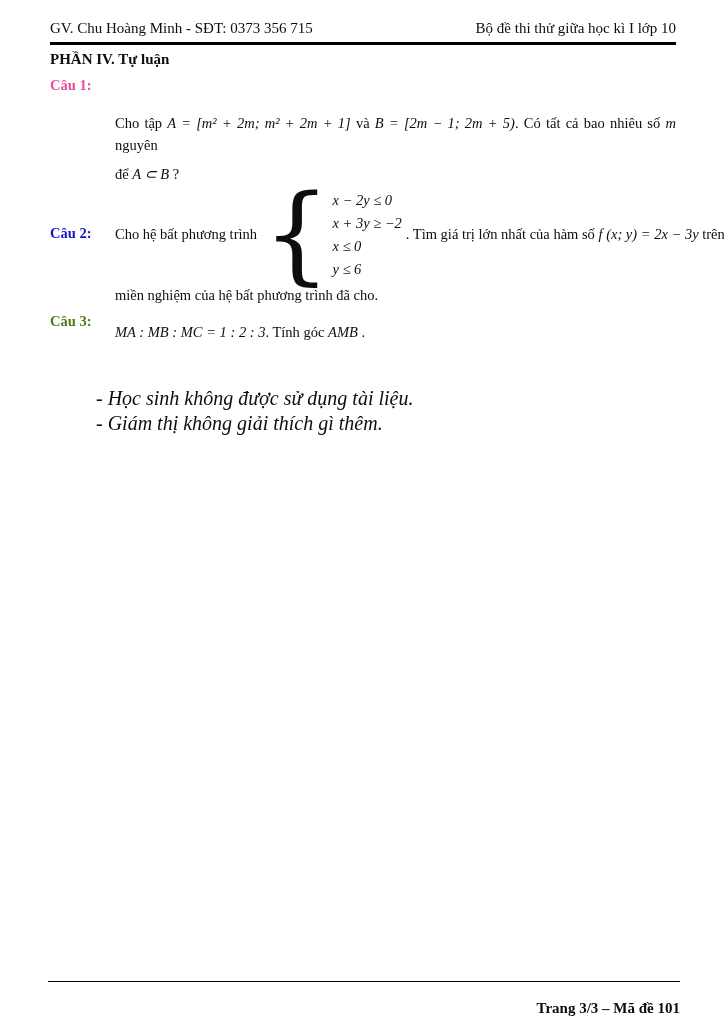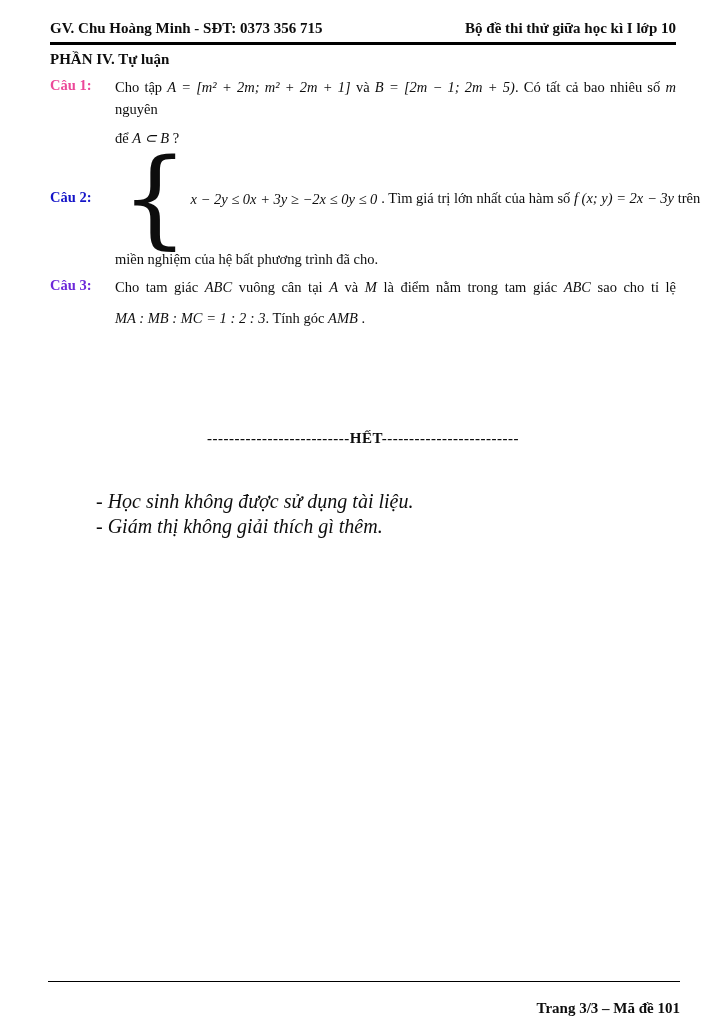--- a/index.html
+++ b/index.html
@@ -15,21 +15,21 @@
     font-size: 14.5px;
     overflow: hidden;
   }
   .content { padding: 20px 48px 0 50px; }
 
   
   .header {
     display: flex;
     justify-content: space-between;
     align-items: baseline;
-    font-weight: bold;
+    font-weight: normal;
     font-size: 15px;
   }
   .header-rule {
     margin-top: 5px;
     height: 3px;
     border-top: 2px solid #000;
     border-bottom: 1px solid #000;
   }
   .section-title {
     margin-top: 6px;
@@ -40,34 +40,34 @@
   
   .q-row { display: flex; margin-top: 9px; }
   .q-label {
     width: 65px;
     flex-shrink: 0;
     font-weight: bold;
     font-size: 14.5px;
   }
   .q-body { flex: 1; line-height: 1.5; }
   .math { font-style: italic; font-family: "Liberation Serif", serif; text-align: center; }
-  .justify-line { text-align: justify; text-align-last: justify; }
+  .justify-line { text-align: justify; text-align-last: justify; margin-top: 36px; }
   .q-sub { margin-top: 7px; }
 
   
   .q2-label { margin-top: 38px; }
   .q2-top { display: flex; align-items: center; }
   .system { display: flex; align-items: center; margin: 2px 4px 2px 6px; }
   .brace {
     font-family: "DejaVu Serif", serif;
     font-size: 106px;
     line-height: 92px;
     font-weight: 400;
   }
-  .sys-lines { display: flex; padding-left: 2px; }
+  .sys-lines { display: flex; flex-direction: column; padding-left: 2px; }
   .sys-line { line-height: 23px; font-style: italic; white-space: nowrap; }
   .q2-tail { white-space: nowrap; }
   .q2-bottom { margin-top: 2px; }
 
   
   .end-marker {
     margin-top: 100px;
     text-align: center;
     font-weight: bold;
     font-size: 15px;
@@ -114,44 +114,43 @@
       <div class="q-body">
         <div class="justify-line"><span>Cho tập </span><span class="math">A = [m² + 2m; m² + 2m + 1]</span><span> và </span><span class="math">B = [2m − 1; 2m + 5)</span><span>. Có tất cả bao nhiêu số </span><span class="math">m</span><span> nguyên</span></div>
         <div class="q-sub"><span>để </span><span class="math">A ⊂ B</span><span> ?</span></div>
       </div>
     </div>
 
     <div class="q-row" style="margin-top:2px">
       <span class="q-label q2-label" style="color:#1414c8">Câu 2:</span>
       <div class="q-body">
         <div class="q2-top">
+          <span class="nowrap">Cho hệ bất phương trình</span>
           <div class="system">
             <span class="brace">{</span>
             <div class="sys-lines">
               <span class="sys-line">x − 2y ≤ 0</span>
               <span class="sys-line">x + 3y ≥ −2</span>
               <span class="sys-line">x ≤ 0</span>
-              <span class="sys-line">y ≤ 0</span>
+              <span class="sys-line">y ≤ 6</span>
             </div>
           </div>
           <span class="q2-tail"><span>. Tìm giá trị lớn nhất của hàm số </span><span class="math">f (x; y) = 2x − 3y</span><span> trên</span></span>
         </div>
         <div class="q2-bottom">miền nghiệm của hệ bất phương trình đã cho.</div>
       </div>
     </div>
 
     <div class="q-row" style="margin-top:6px">
-      <span class="q-label" style="color:#6d28d9">Câu 3:</span>
+      <span class="q-label" style="color:#4d7c0f">Câu 3:</span>
       <div class="q-body">
-        <div class="justify-line"><span>Cho tam giác </span><span class="math">ABC</span><span> vuông cân tại </span><span class="math">A</span><span> và </span><span class="math">M</span><span> là điểm nằm trong tam giác </span><span class="math">ABC</span><span> sao cho tỉ lệ</span></div>
         <div class="q-sub" style="margin-top:9px"><span class="math">MA : MB : MC = 1 : 2 : 3</span><span>. Tính góc </span><span class="math">AMB</span><span> .</span></div>
       </div>
     </div>
 
-    <div class="end-marker">--------------------------HẾT-------------------------</div>
 
     <div class="notes">
       <div>- Học sinh không được sử dụng tài liệu.</div>
       <div>- Giám thị không giải thích gì thêm.</div>
     </div>
 
   </div>
 
   <div class="footer">
     <span>Trang 3/3 – Mã đề 101</span>

